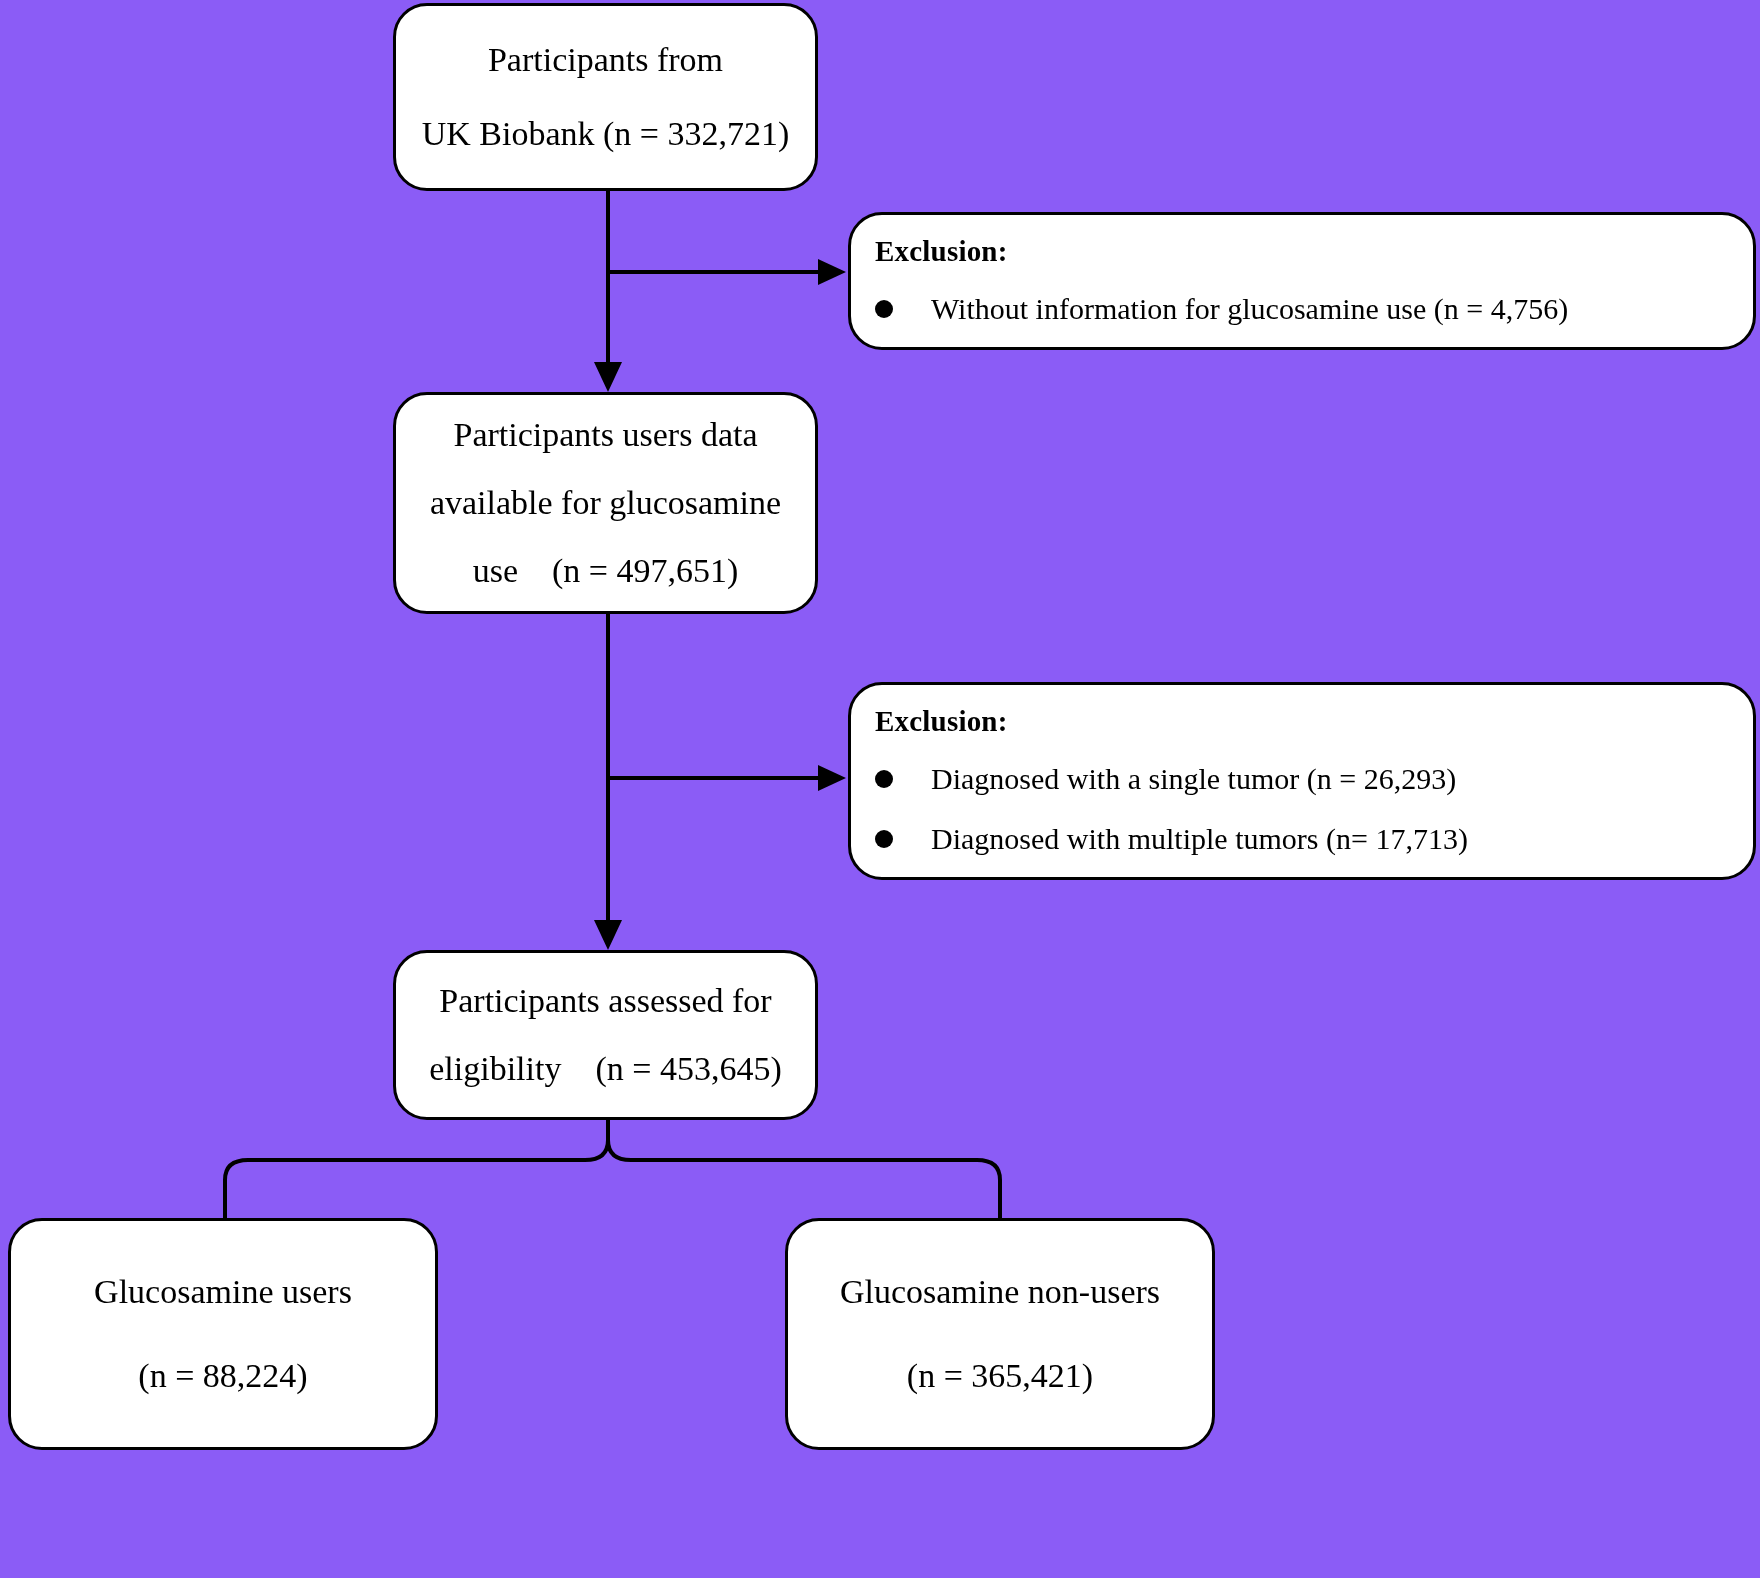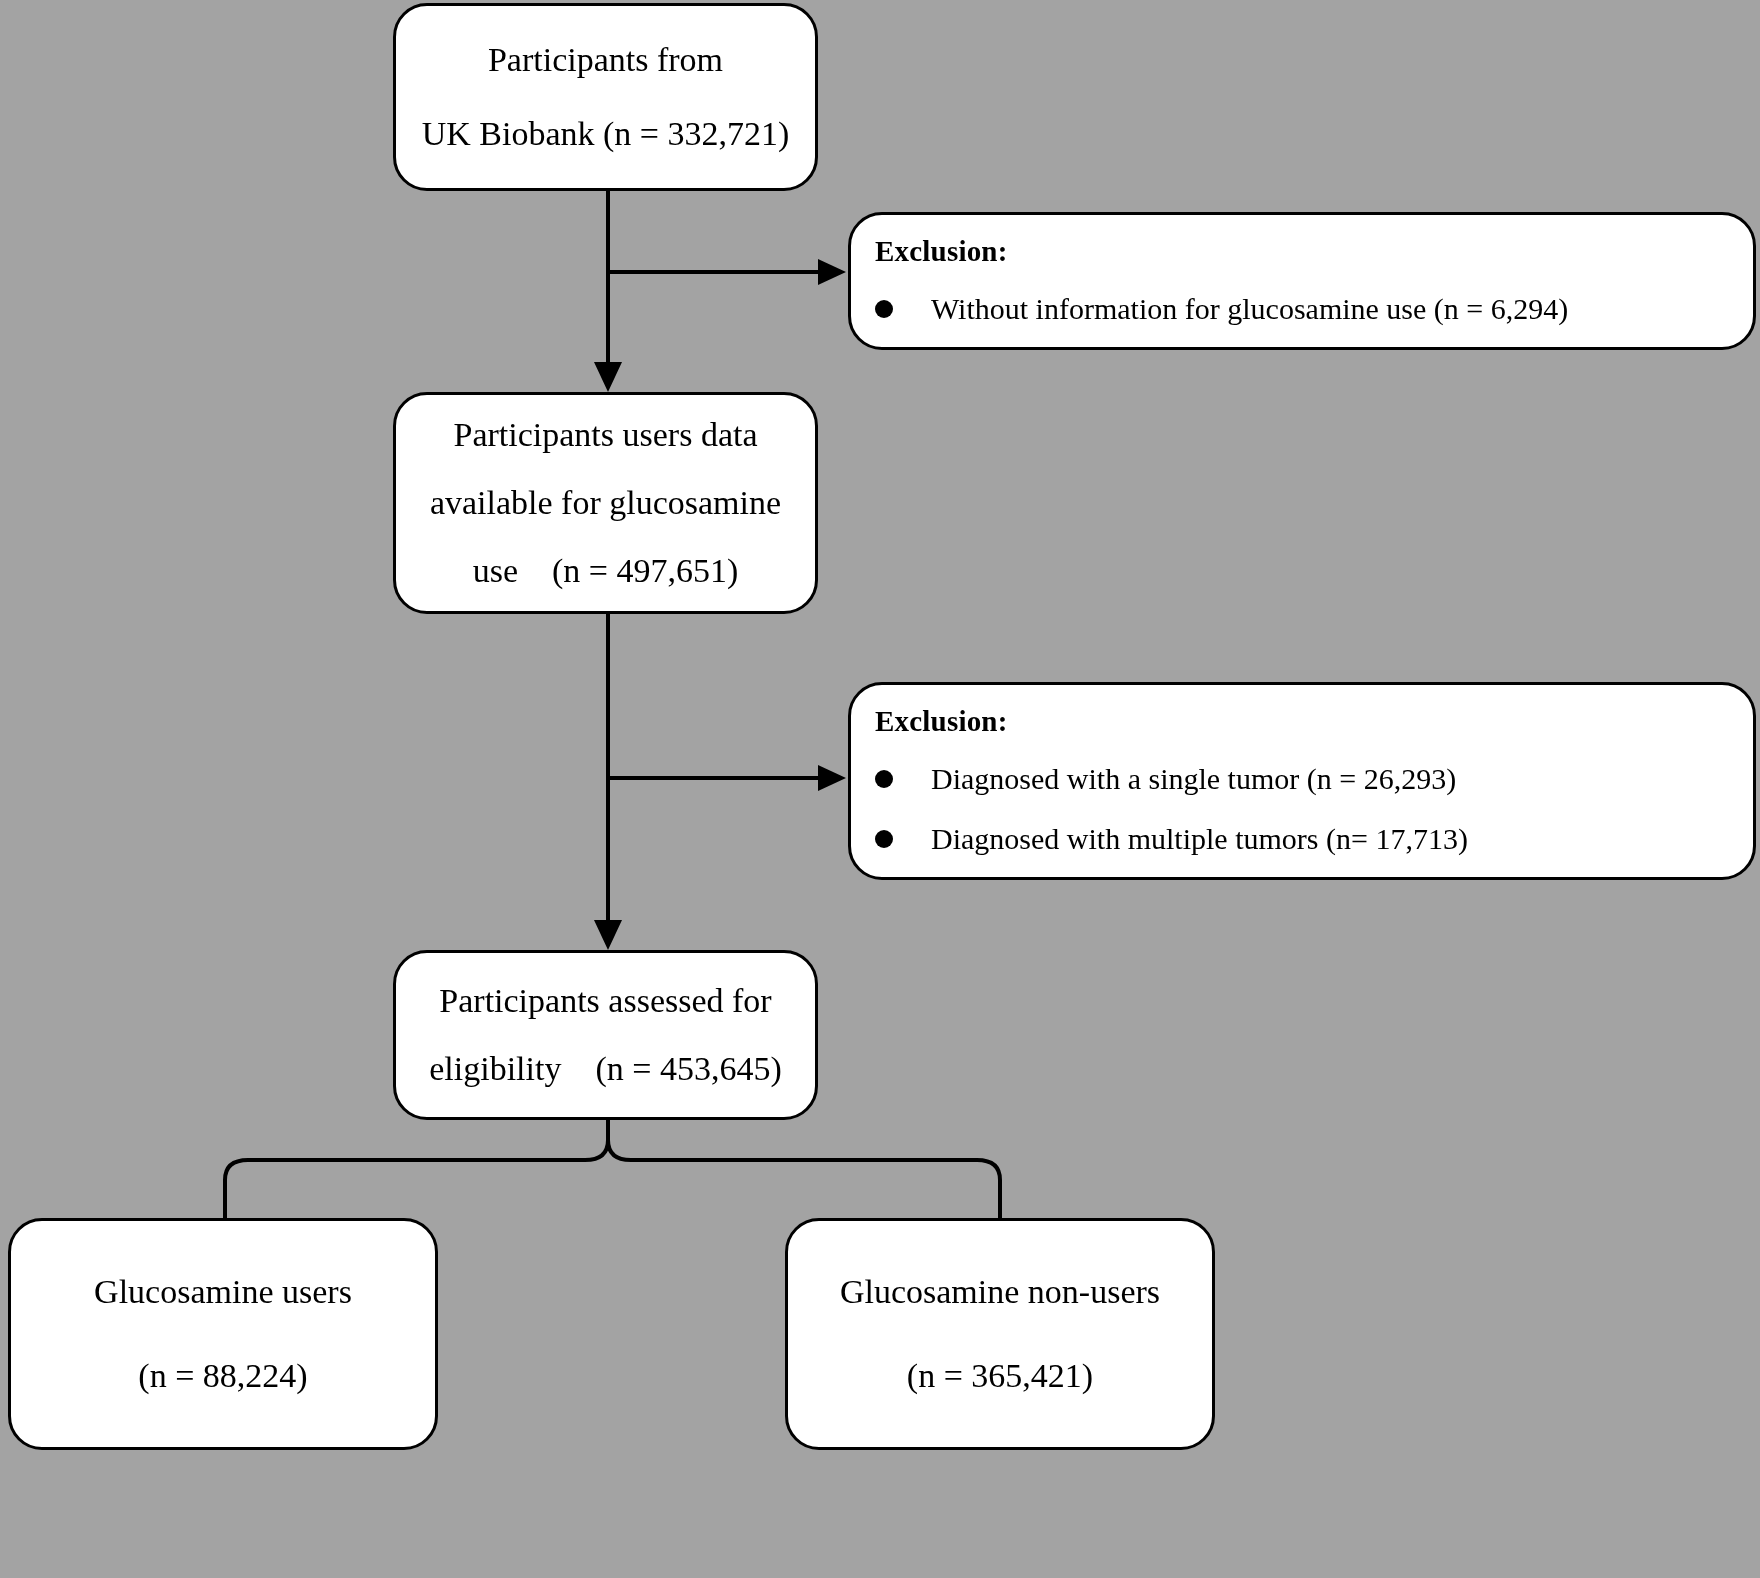--- a/index.html
+++ b/index.html
@@ -4,21 +4,21 @@
 <style>
   html, body {
     margin: 0;
     padding: 0;
     background: #ffffff;
   }
   #canvas {
     position: relative;
     width: 1760px;
     height: 1578px;
-    background: #a3a3a3;
+    background: #8b5cf6;
     font-family: "Liberation Serif", "DejaVu Serif", serif;
     color: #000000;
     overflow: hidden;
   }
   svg.connectors {
     position: absolute;
     left: 0;
     top: 0;
     width: 1760px;
     height: 1578px;
@@ -131,21 +131,21 @@
   <div class="node center" id="box-source">
     <div class="node-line">Participants from</div>
     <div class="node-line">UK Biobank (n = 332,721)</div>
   </div>
 
   <div class="excl-box" id="excl-1">
     <div class="excl-title">Exclusion:</div>
     <ul class="excl-list">
       <li class="excl-item">
         <span class="bullet-dot"></span>
-        <span>Without information for glucosamine use (n = 6,294)</span>
+        <span>Without information for glucosamine use (n = 4,756)</span>
       </li>
     </ul>
   </div>
 
   <div class="node center" id="box-available">
     <div class="node-line">Participants users data</div>
     <div class="node-line">available for glucosamine</div>
     <div class="node-line">use    (n = 497,651)</div>
   </div>
 

